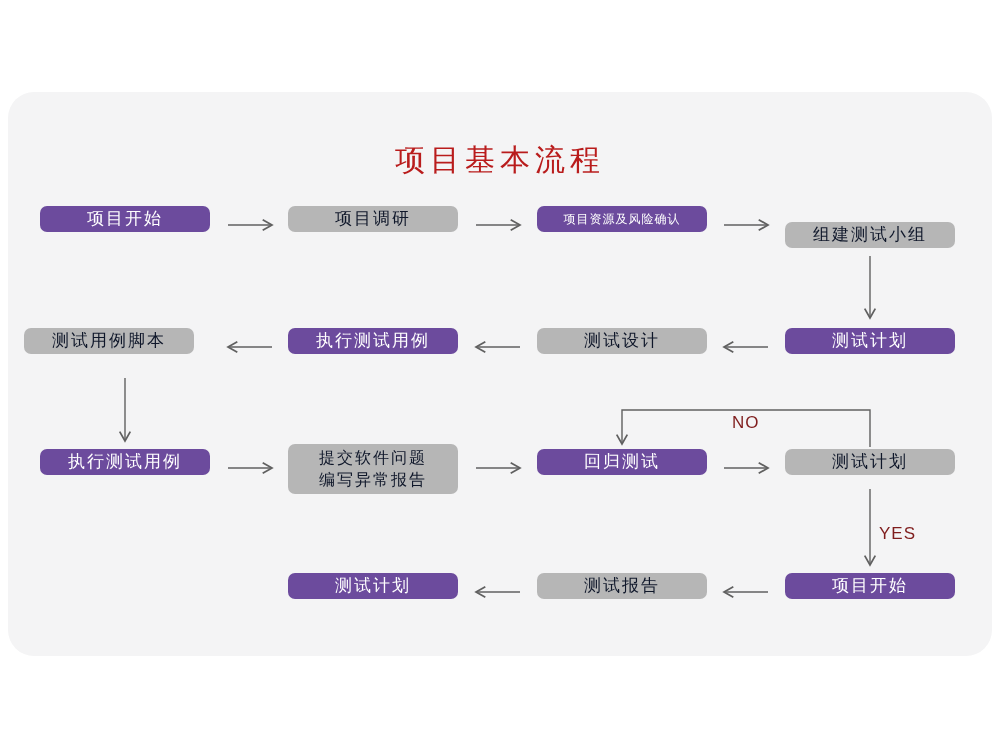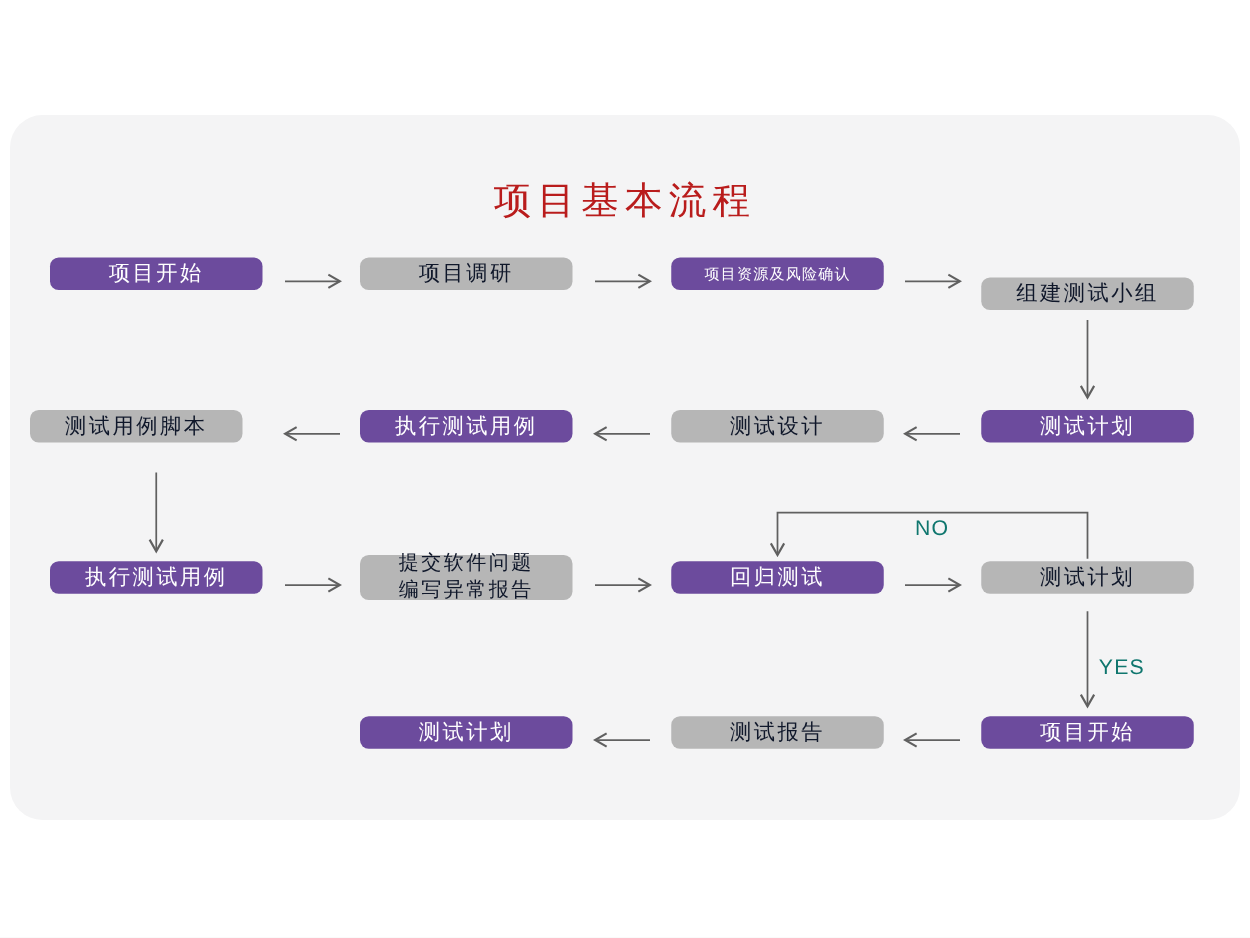--- a/index.html
+++ b/index.html
@@ -23,23 +23,23 @@
   }
   .node {
     position:absolute; width:170px; height:26px;
     border-radius:7px;
     display:flex; align-items:center; justify-content:center;
     font-size:17px; letter-spacing:2px; text-align:center;
     line-height:1.2;
   }
   .node.purple { background:#6c4b9d; color:#ffffff; }
   .node.gray   { background:#b6b6b6; color:#0f172a; }
-  .node.tall   { height:36px; font-size:16px; line-height:22px; white-space:pre-line;font-family:Liberation Serif, serif; }
+  .node.tall   { height:50px; font-size:16px; line-height:22px; white-space:pre-line;font-family:Liberation Serif, serif; }
   .edge-label {
-    position:absolute; font-size:17px; color:#0f766e; letter-spacing:1px;
+    position:absolute; font-size:17px; color:#7f1d1d; letter-spacing:1px;
   }
   svg.arrows { position:absolute; left:0; top:0; pointer-events:none; }
 </style>
 </head>
 <body>
 
 <div class="card"></div>
 
 <div class="title">项目基本流程</div>
 

